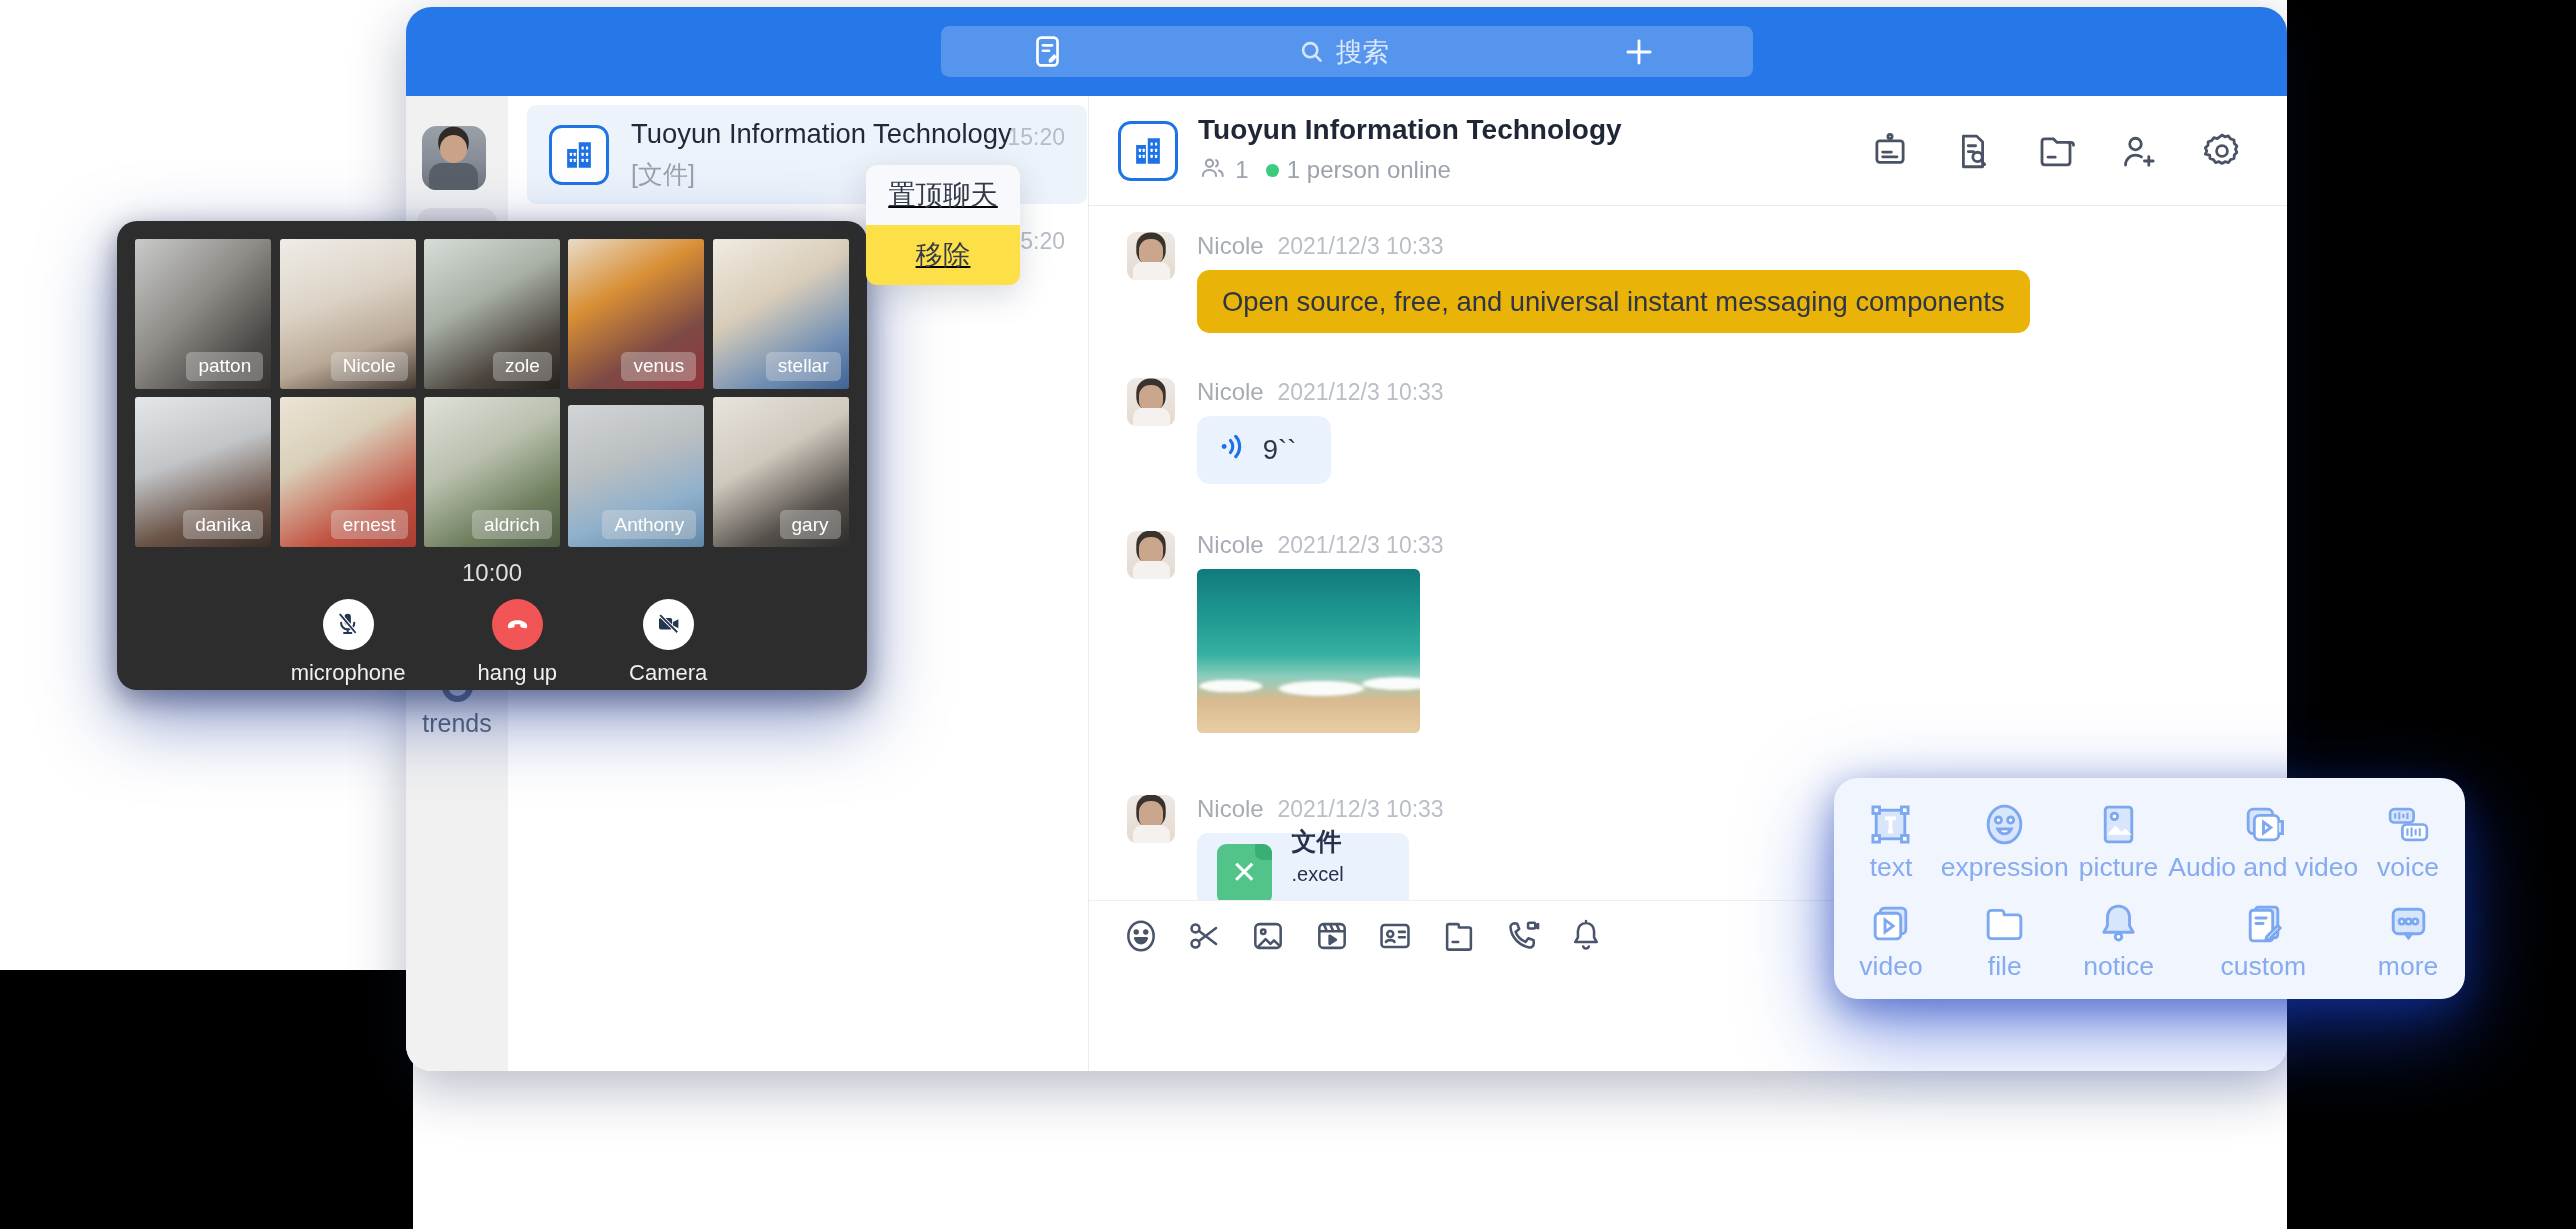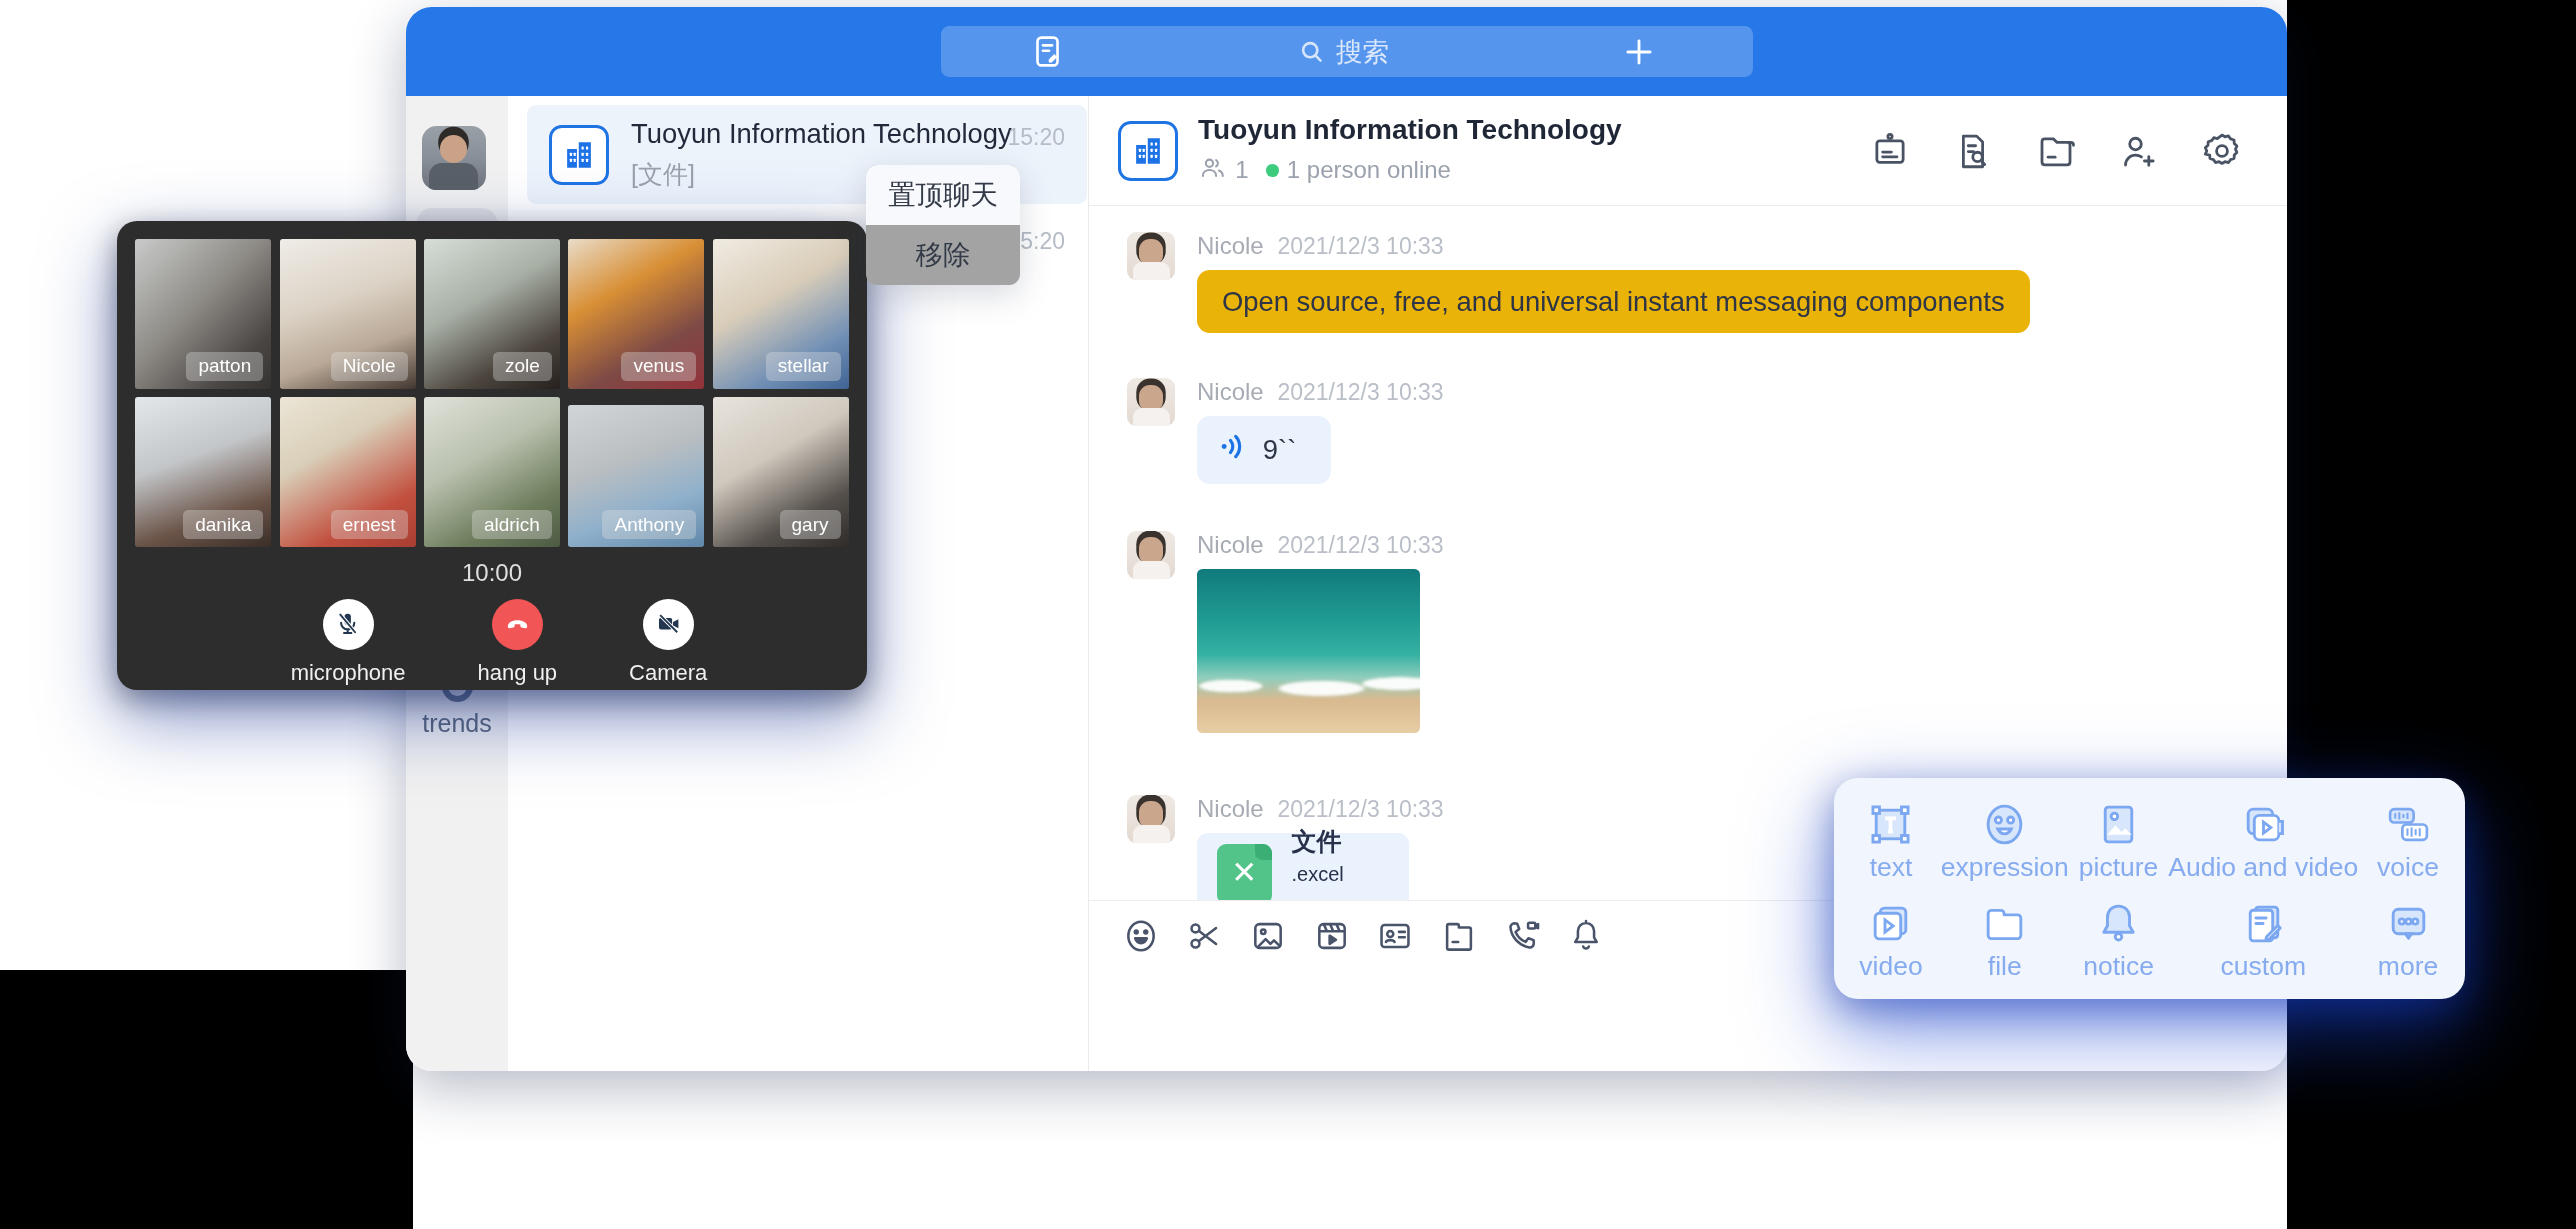--- a/index.html
+++ b/index.html
@@ -106,22 +106,22 @@
   .t8{background:linear-gradient(160deg,#d2d5d7 0%,#b9bec1 40%,#8fb0cb 70%,#5f87a8 100%);margin-top:8px;}
   .t9{background:linear-gradient(150deg,#e8e4dd 0%,#cfc8bd 40%,#55504b 75%,#2e2b29 100%);}
   .call-timer { text-align:center; margin-top:12px; color:#DFDFDF; font-size:24px; }
   .controls { display:flex; justify-content:center; gap:58px; margin-top:12px; }
   .ctrl { display:flex; flex-direction:column; align-items:center; gap:9.1px;margin-left:14px; }
   .ctrl-circle { width:51px; height:51px; border-radius:50%; background:#fff; display:flex; align-items:center; justify-content:center; }
   .ctrl-circle.red { background:#F25555; }
   .ctrl-label { font-size:22px; color:#F0F0F0; }
 
   
-  .ctx-menu { position:absolute; left:866px; top:165px; width:154px; z-index:50; background:#a3a3a3; border-radius:11px;
-    box-shadow:0 9.1px 33px rgba(40,50,80,.18); overflow:hidden; }
+  .ctx-menu { position:absolute; left:866px; top:165px; width:154px; z-index:50; background:#fde047; border-radius:11px;
+    box-shadow:0 9.1px 33px rgba(40,50,80,.18); overflow:hidden;text-decoration:underline; }
   .ctx-item { height:60px; display:flex; align-items:center; justify-content:center; font-size:27.4px; color:#333A47; }
   .ctx-item:first-child { background:#F7F9FC; }
 
   
   .action-panel { position:absolute; left:1834px; top:778px; width:631px; height:221px; background:#F0F5FE; border-radius:24px;
     z-index:45; box-shadow:0 31px 87px rgba(25,70,215,.55), 0 11px 37px rgba(10,40,140,.45);
     display:grid; grid-template-columns:repeat(5,1fr); grid-template-rows:1fr 1fr; padding:14.6px 7.3px 9.1px 7.3px; }
   .ap-cell { display:flex; flex-direction:column; align-items:center; justify-content:center; gap:3px; }
   .ap-cell svg { display:block; }
   .ap-label { font-size:26.5px; color:#86ABEF; white-space:nowrap; }

